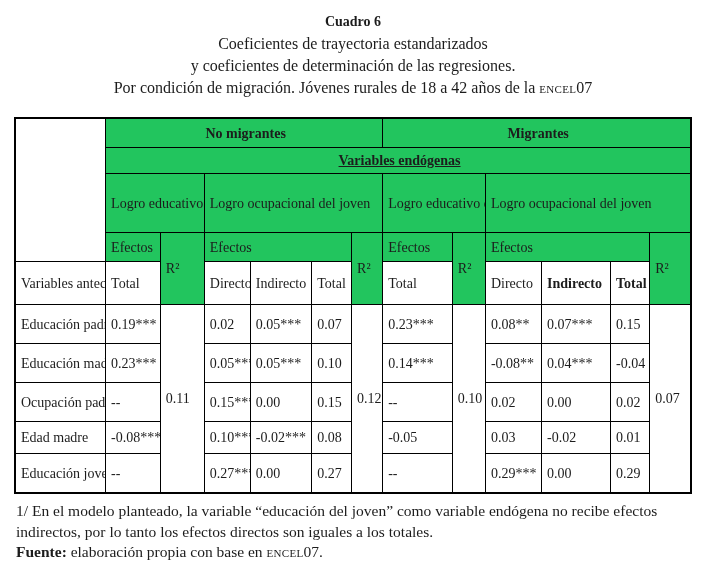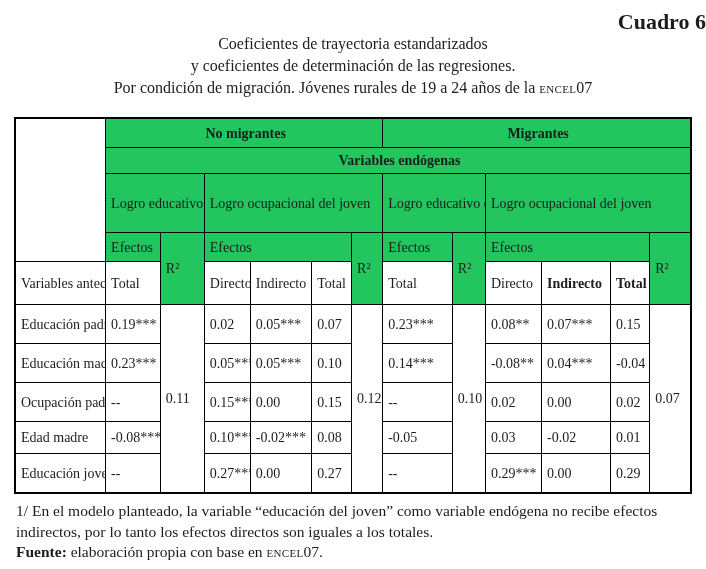--- a/index.html
+++ b/index.html
@@ -4,21 +4,21 @@
 <style>
   html, body { margin: 0; padding: 0; }
   body {
     width: 706px; height: 569px;
     background: #ffffff;
     color: #1c1c1c;
     font-family: "Liberation Serif", "DejaVu Serif", serif;
     overflow: hidden;
   }
   .title-block { text-align: center; padding-top: 11px; font-size: 16px; line-height: 22px; }
-  .title-caption { font-weight: bold; font-size: 22px; text-align: right; }
+  .title-caption { font-weight: bold; font-size: 14px; }
   .sc { font-variant: small-caps; letter-spacing: 0.3px; }
   .bold { font-weight: bold; }
 
   table.coef {
     border-collapse: collapse;
     table-layout: fixed;
     width: 678px;
     margin: 18px 14px 0 14px;
     border: 2px solid #000;
   }
@@ -28,40 +28,40 @@
     line-height: 17px;
     padding: 1px 2px 1px 5px;
     vertical-align: middle;
     white-space: nowrap;
     overflow: hidden;
   }
   td.gray { background: #22c55e; }
   td.center { text-align: center; padding: 1px 2px; }
   td.wrap { white-space: normal; }
   tr.rowA td { height: 26px; }
-  tr.rowB td { height: 23px; }
+  tr.rowB td { height: 23px; text-decoration: underline; }
   tr.rowC td { height: 56px; }
   tr.rowD td { height: 26px; }
   tr.rowE td { height: 40px; }
   tr.data td { height: 36px; }
   tr.data-short td { height: 29px; }
 
   .notes { margin: 7px 16px 0 16px; font-size: 15.5px; line-height: 20.5px; }
   .notes p { margin: 0; }
 </style>
 </head>
 <body>
 
 <div>
 
   <div class="title-block">
     <div class="title-caption">Cuadro 6</div>
     <div>Coeficientes de trayectoria estandarizados</div>
     <div>y coeficientes de determinación de las regresiones.</div>
-    <div><span>Por condición de migración. Jóvenes rurales de 19 a 24 años de la </span><span class="sc">encel</span><span>07</span></div>
+    <div><span>Por condición de migración. Jóvenes rurales de 18 a 42 años de la </span><span class="sc">encel</span><span>07</span></div>
   </div>
 
   <table class="coef">
     <colgroup>
       <col style="width:13.4%">
         <col style="width:8.1%">
         <col style="width:6.5%">
       <col style="width:6.8%">
         <col style="width:9.1%">
         <col style="width:5.9%">

